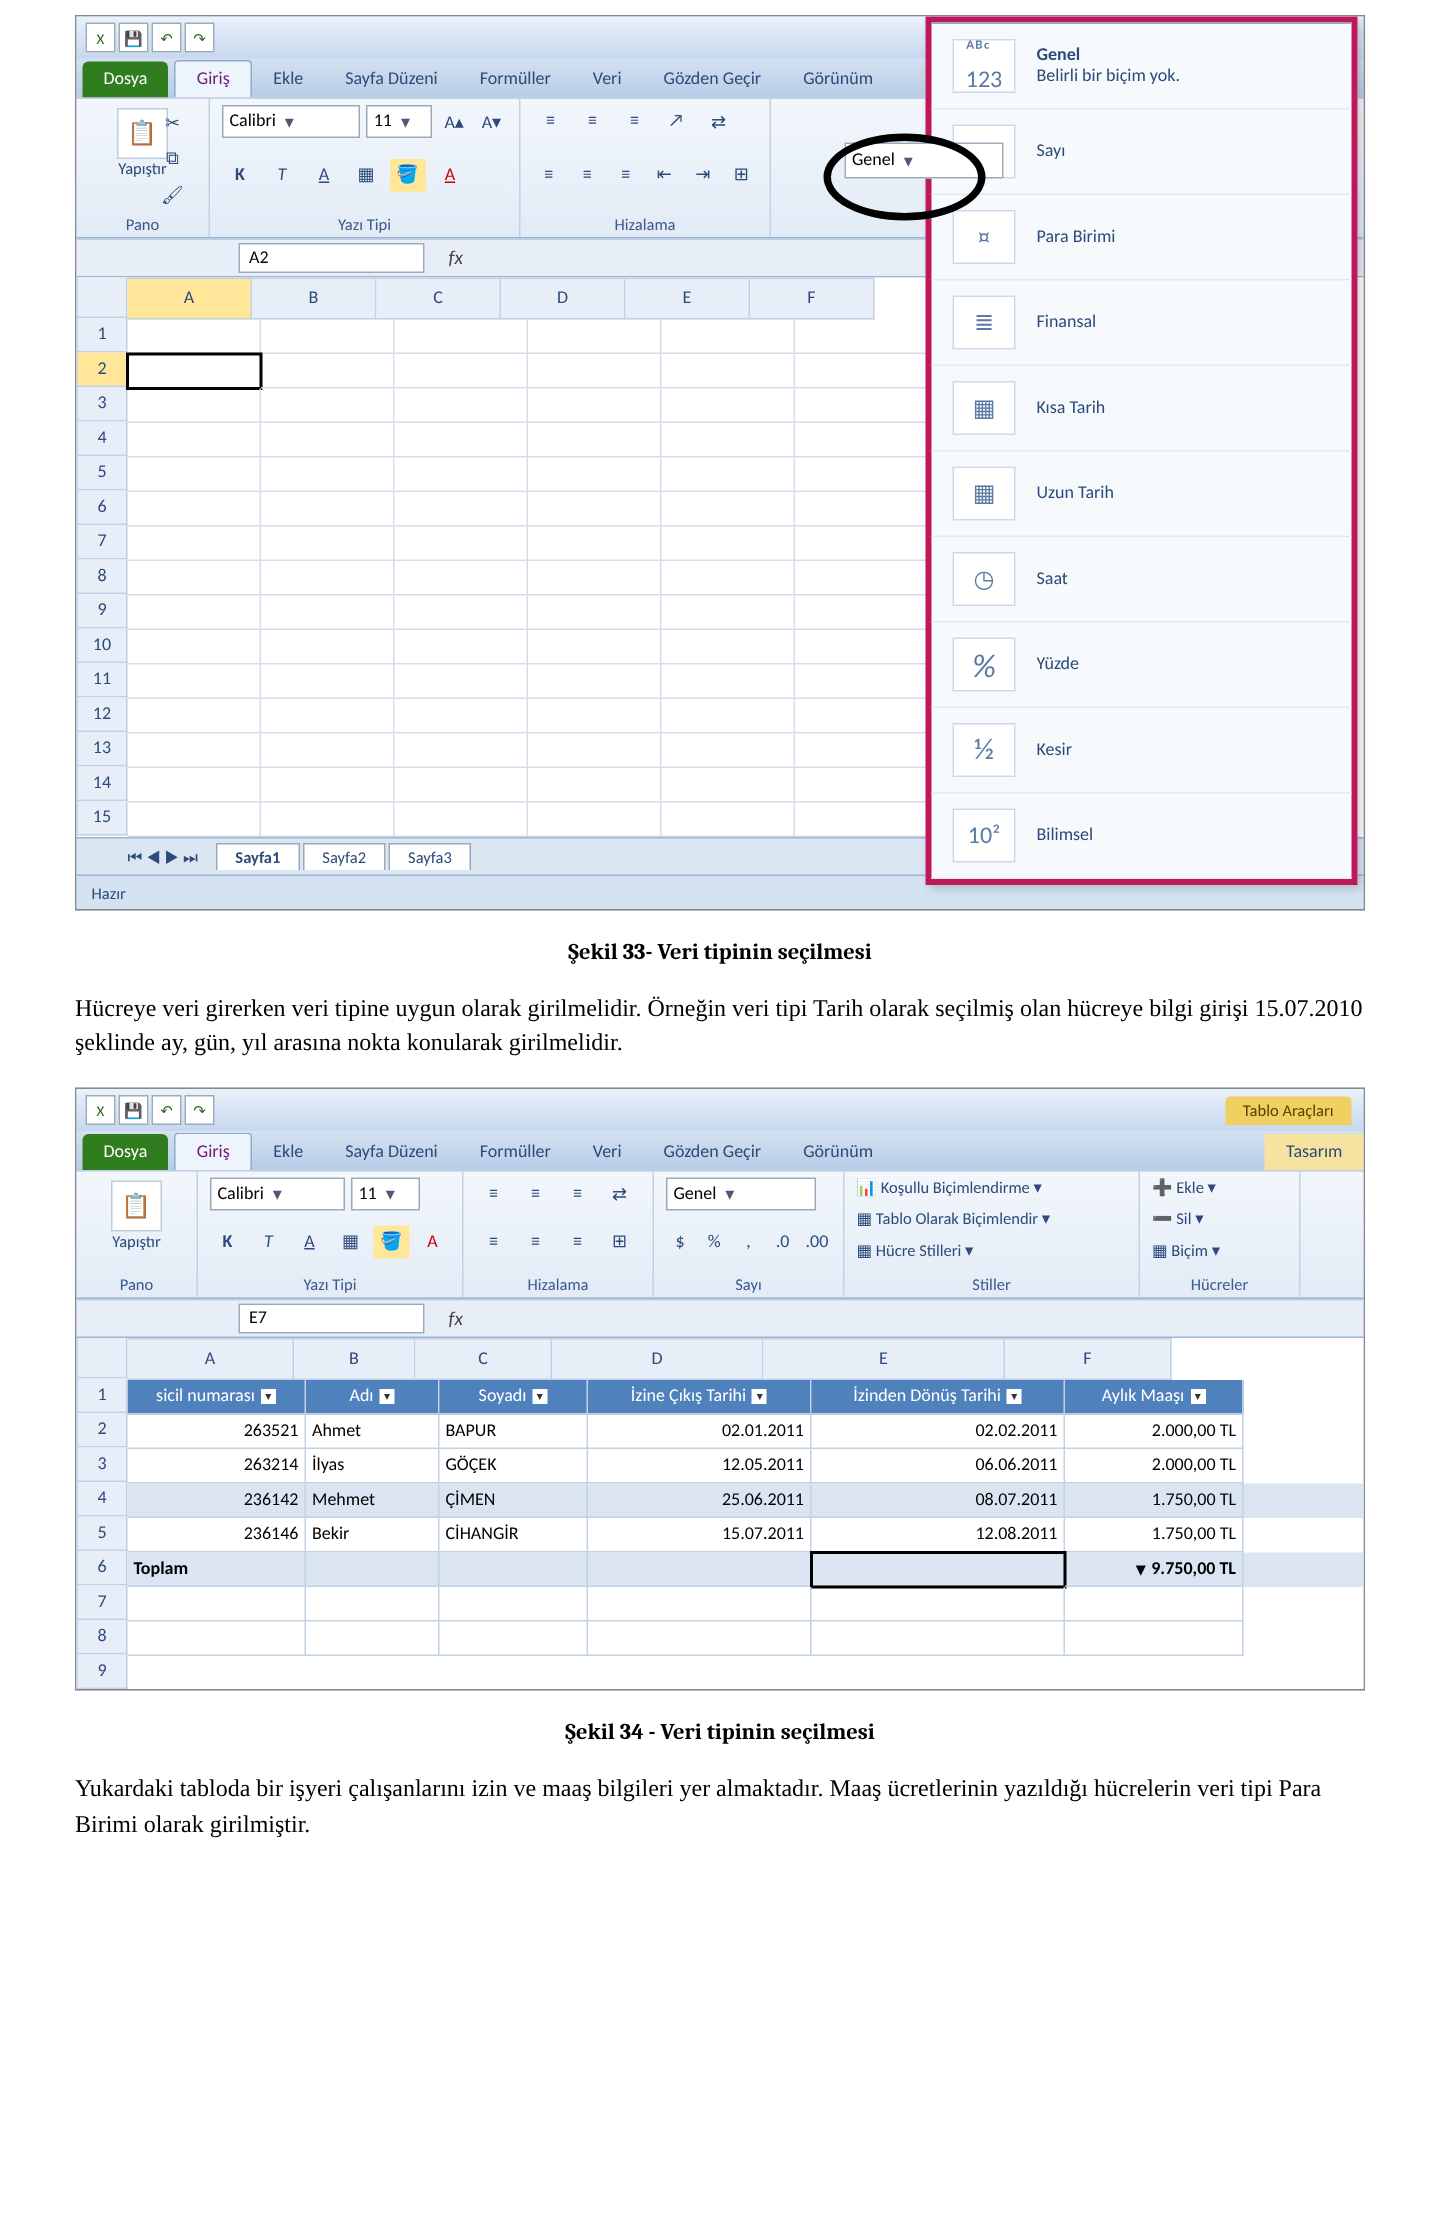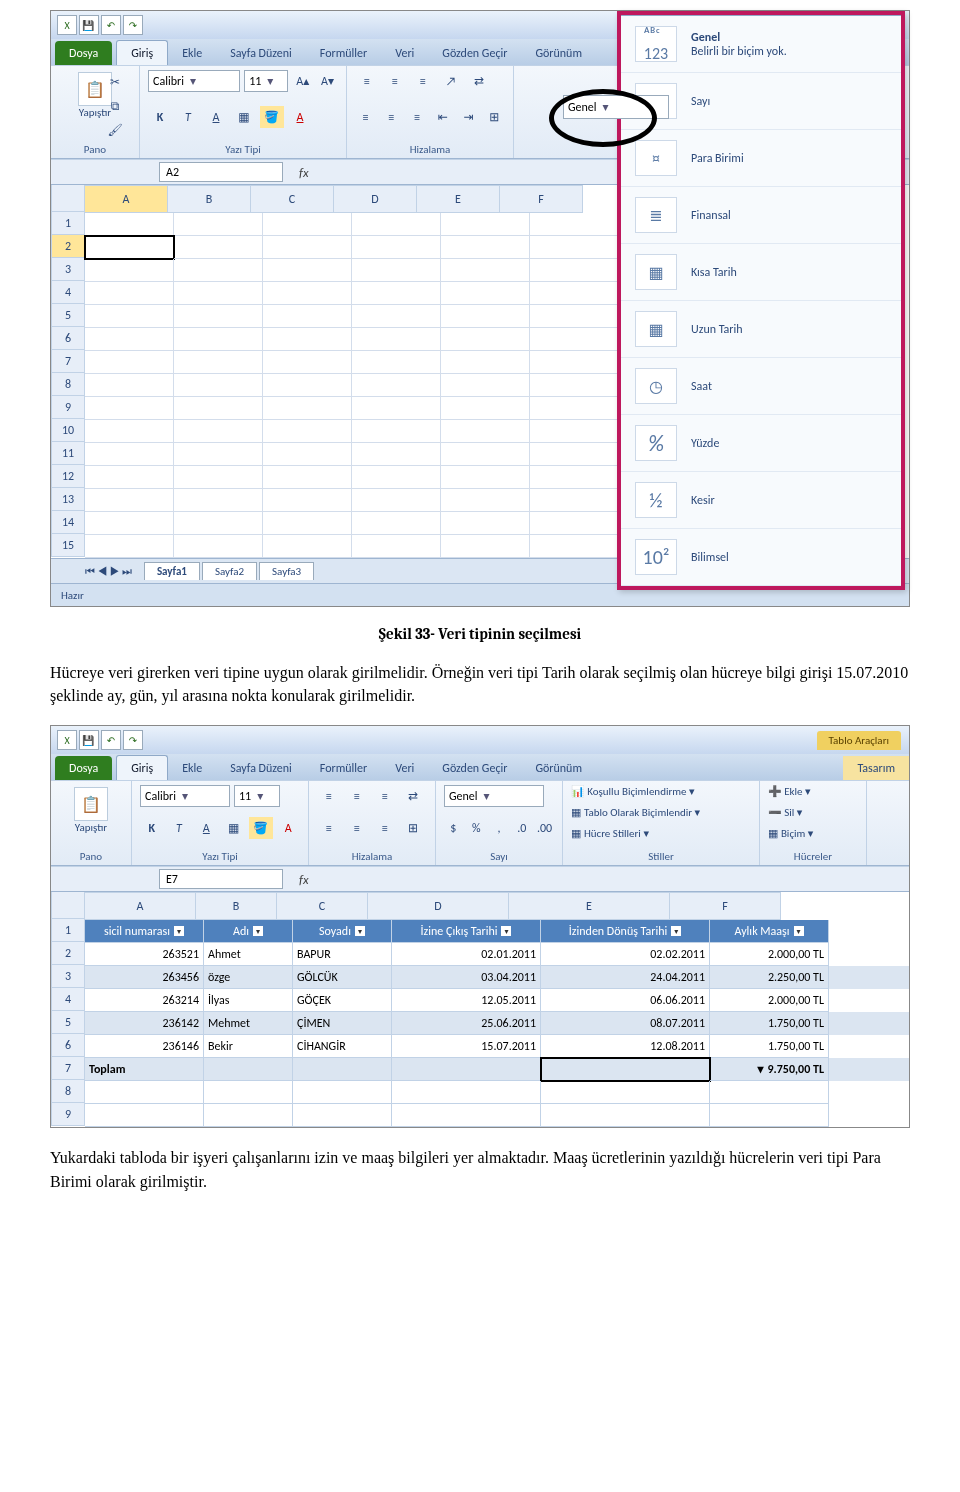--- a/index.html
+++ b/index.html
@@ -5,21 +5,21 @@
 body{margin:0;background:#fff;font-family:Calibri,Arial,sans-serif;color:#000;font-size:13px}
 .page{width:960px;margin:0 auto;padding:10px 50px 30px 50px;box-sizing:border-box}
 .screenshot{border:1px solid #888;background:#c6d7ef;margin-bottom:18px;position:relative}
 .titlebar{background:linear-gradient(#eaf2fb,#c6d7ef);height:28px;display:flex;align-items:center;padding:0 6px;font-size:12px;color:#3b4b66}
 .qat{display:flex;gap:2px;align-items:center}
 .qat .ic{width:18px;height:18px;background:#fff;border:1px solid #9ab;display:flex;align-items:center;justify-content:center;font-size:10px;color:#2a6b1e}
 .wintitle{flex:1;text-align:center;color:#3b4b66}
 .tabs{display:flex;background:linear-gradient(#d3e1f1,#b8cde6);height:26px;align-items:flex-end;padding-left:4px;font-size:12px}
 .tab{padding:5px 14px;color:#2d4a7a;cursor:pointer}
 .tab.file{background:#2f7d1f;color:#fff;border-radius:4px 4px 0 0;margin-right:4px}
-.tab.active{background:#eef4fb;border:1px solid #8fa9c8;border-bottom:none;border-radius:3px 3px 0 0;color:#0f172a}
+.tab.active{background:#eef4fb;border:1px solid #8fa9c8;border-bottom:none;border-radius:3px 3px 0 0;color:#701a75}
 .ribbon{background:linear-gradient(#f3f7fc,#e2ebf6);border-top:1px solid #c1d2e6;border-bottom:1px solid #9eb5d1;min-height:92px;display:flex;position:relative}
 .group{border-right:1px solid #c1d2e6;padding:4px 8px 2px 8px;display:flex;flex-direction:column;justify-content:space-between}
 .glabel{text-align:center;font-size:11px;color:#3b5a8a;padding-top:2px}
 .bigbtn{display:flex;flex-direction:column;align-items:center;font-size:11px;color:#2d4a7a;padding:2px}
 .bigbtn .icbox{width:32px;height:32px;background:#fff;border:1px solid #bcd;display:flex;align-items:center;justify-content:center;font-size:16px}
 .row{display:flex;gap:4px;align-items:center}
 .combo{background:#fff;border:1px solid #9ab;height:20px;display:flex;align-items:center;padding:0 4px;font-size:12px}
 .combo .dd{margin-left:6px;color:#557}
 .smbtn{width:22px;height:20px;border:1px solid transparent;display:flex;align-items:center;justify-content:center;font-size:12px;color:#2d4a7a}
 .smbtn.u{text-decoration:underline}
@@ -195,21 +195,21 @@
         </div>
     <div class="dditem">
           <div class="ddic" style="font-size:22px;font-style:italic">%</div>
           <span>Yüzde</span>
         </div>
     <div class="dditem">
           <div class="ddic" style="font-size:20px">½</div>
           <span>Kesir</span>
         </div>
     <div class="dditem">
-          <div class="ddic" style="font-size:20px">10²</div>
+          <div class="ddic" style="font-size:16px">10²</div>
           <span>Bilimsel</span>
         </div>
   </div>
 
   <div class="formulabar">
     <div class="namebox">
           <span>A2</span>
         </div>
     <span class="fx">fx</span>
   </div>
@@ -527,28 +527,20 @@
             </div>
       </div>
       <div class="drow">
             <div class="dcell r" style="flex:0 0 110px">263521</div>
             <div class="dcell" style="flex:0 0 80px">Ahmet</div>
             <div class="dcell" style="flex:0 0 90px">BAPUR</div>
             <div class="dcell r" style="flex:0 0 140px">02.01.2011</div>
             <div class="dcell r" style="flex:0 0 160px">02.02.2011</div>
             <div class="dcell r" style="flex:0 0 110px">2.000,00 TL</div>
           </div>
-      <div class="drow blue">
-            <div class="dcell r" style="flex:0 0 110px">263456</div>
-            <div class="dcell" style="flex:0 0 80px">özge</div>
-            <div class="dcell" style="flex:0 0 90px">GÖLCÜK</div>
-            <div class="dcell r" style="flex:0 0 140px">03.04.2011</div>
-            <div class="dcell r" style="flex:0 0 160px">24.04.2011</div>
-            <div class="dcell r" style="flex:0 0 110px">2.250,00 TL</div>
-          </div>
       <div class="drow">
             <div class="dcell r" style="flex:0 0 110px">263214</div>
             <div class="dcell" style="flex:0 0 80px">İlyas</div>
             <div class="dcell" style="flex:0 0 90px">GÖÇEK</div>
             <div class="dcell r" style="flex:0 0 140px">12.05.2011</div>
             <div class="dcell r" style="flex:0 0 160px">06.06.2011</div>
             <div class="dcell r" style="flex:0 0 110px">2.000,00 TL</div>
           </div>
       <div class="drow blue">
             <div class="dcell r" style="flex:0 0 110px">236142</div>
@@ -590,15 +582,16 @@
             <div class="dcell" style="flex:0 0 80px"></div>
             <div class="dcell" style="flex:0 0 90px"></div>
             <div class="dcell" style="flex:0 0 140px"></div>
             <div class="dcell" style="flex:0 0 160px"></div>
             <div class="dcell" style="flex:0 0 110px"></div>
           </div>
     </div>
   </div>
 </div>
 
+<div class="caption">Şekil 34 - Veri tipinin seçilmesi</div>
 <p class="body">Yukardaki tabloda bir işyeri çalışanlarını izin ve maaş bilgileri yer almaktadır. Maaş ücretlerinin yazıldığı hücrelerin veri tipi Para Birimi olarak girilmiştir.</p>
 
 </div>
 
 </body></html>

